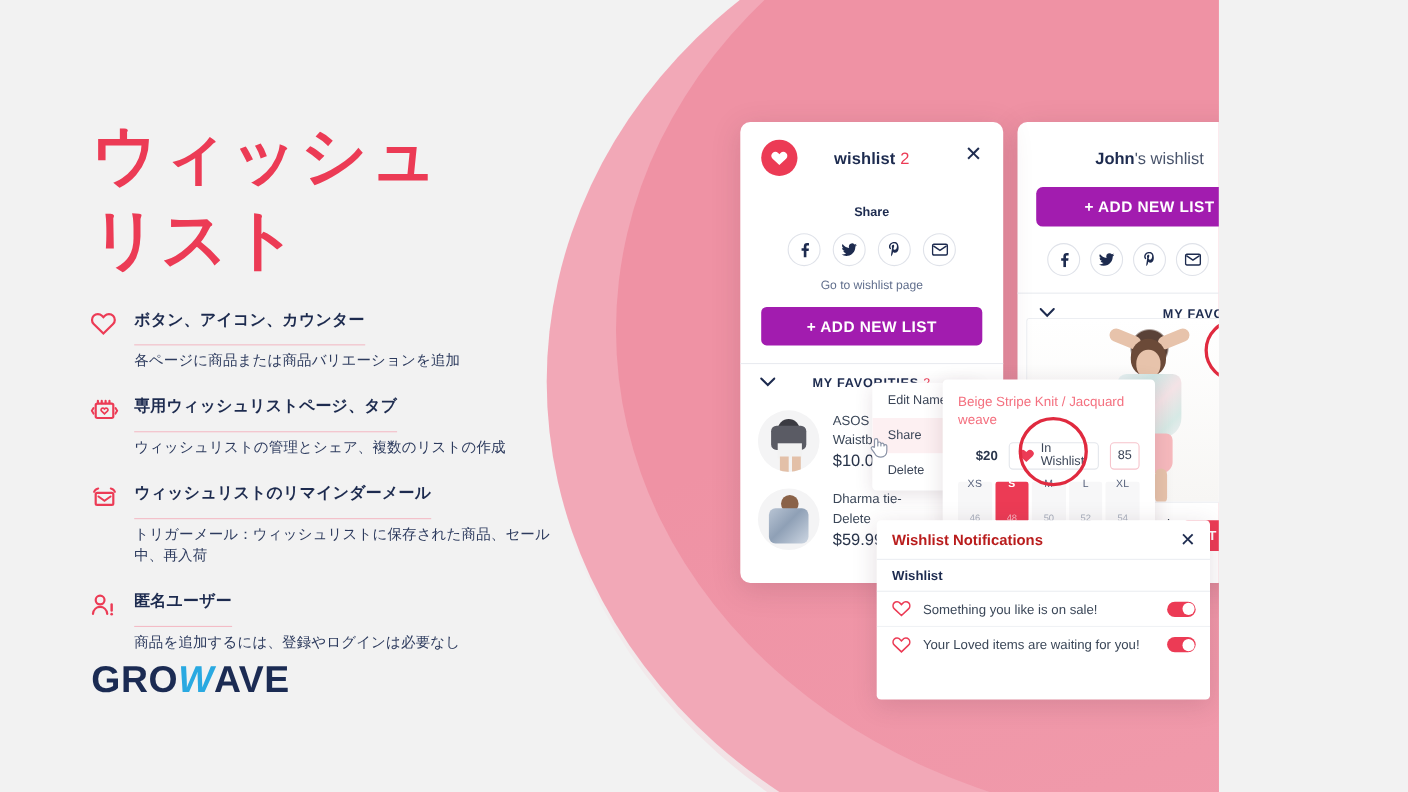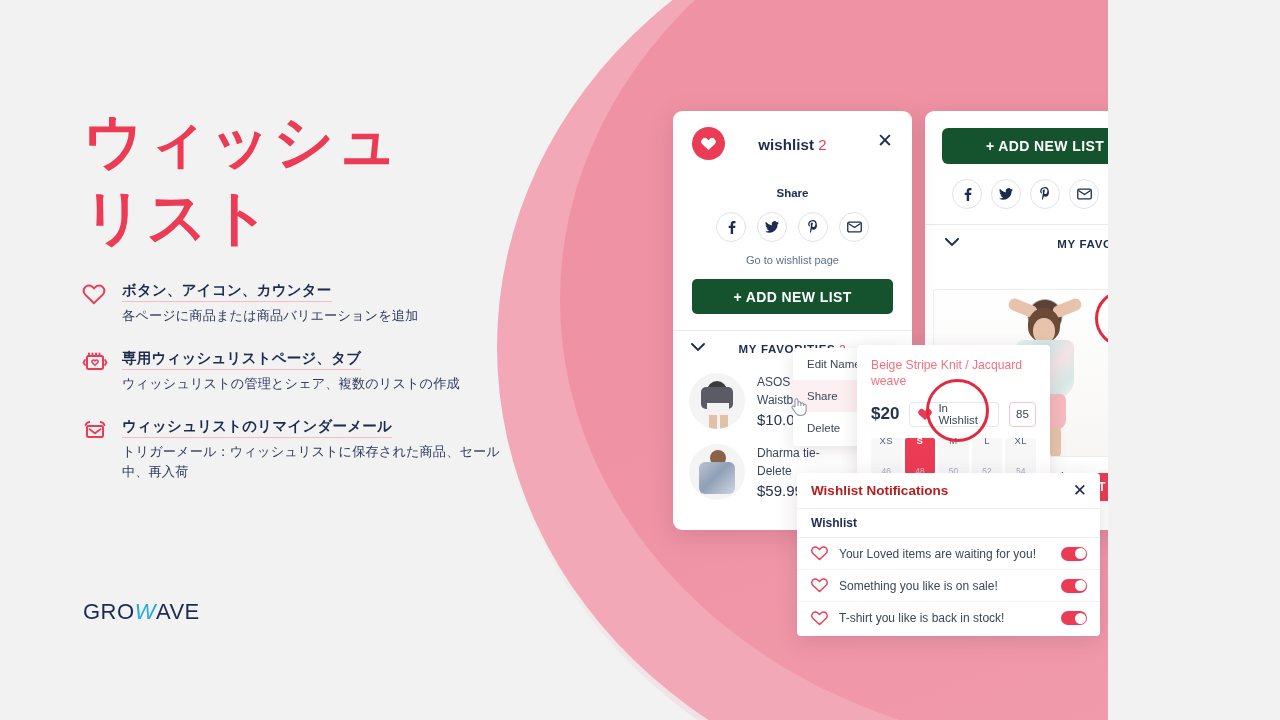--- a/index.html
+++ b/index.html
@@ -54,32 +54,32 @@
     position: absolute; left: 0; top: 1px;
     width: 28px; height: 24px;
     color: #ec3b55;
     display: flex; align-items: center; justify-content: flex-start;
   }
   .feat-title {
     display: inline-block;
     color: #1d2b4f; font-weight: bold; font-size: 14.5px;
     letter-spacing: .2px;
     border-bottom: 1px solid #f3bcc6;
-    padding-bottom: 1px;
+    padding-bottom: 13px;
     margin-bottom: 4px;
   }
   .feat-sub {
     color: #2d3b5e; font-size: 13.2px; line-height: 1.5;
     letter-spacing: .1px;
   }
 
   
   .logo {
     position: absolute; left: 83px; top: 599px;
-    font-size: 22px; font-weight: normal; letter-spacing: .5px;
+    font-size: 34px; font-weight: bold; letter-spacing: .5px;
     color: #1b2b53;
     font-style: normal;
   }
   .logo .w { color: #29a9e1; font-style: italic; }
 
   
   .card {
     position: absolute;
     background: #fff;
     border-radius: 9px;
@@ -112,21 +112,21 @@
   .social-row { display: flex; justify-content: center; gap: 11px; margin-top: 13px; }
   .social-btn {
     width: 30px; height: 30px; border-radius: 50%;
     border: 1px solid #dfe2e9; background: #fff;
     display: flex; align-items: center; justify-content: center;
     color: #1d2b4f; cursor: pointer;
   }
   .wl-gotolink { text-align: center; font-size: 11px; color: #606e8c; margin-top: 12px; }
   .btn-red {
     display: block; margin: 13px auto 0; width: 201px; height: 35px;
-    background: #14532d; color: #fff; border: none; border-radius: 5px;
+    background: #a21caf; color: #fff; border: none; border-radius: 5px;
     font-size: 14px; font-weight: bold; letter-spacing: .4px;
     font-family: inherit; cursor: pointer;
   }
   .wl-divider { margin-top: 16px; height: 1px; background: #e9ebf0; }
   .wl-listhead {
     position: relative; height: 36px;
     display: flex; align-items: center; justify-content: center;
   }
   .wl-listhead .chev { position: absolute; left: 18px; top: 12px; color: #1d2b4f; }
   .wl-listhead .lbl { font-size: 11.5px; font-weight: bold; color: #1d2b4f; letter-spacing: .7px; }
@@ -222,21 +222,21 @@
 
   
   #quickview {
     position: absolute; left: 857px; top: 345px; width: 193px; height: 139px;
     background: #fff; border-radius: 4px;
     box-shadow: 0 4px 18px rgba(80,40,60,.14);
     padding: 12px 14px 0;
   }
   .qv-name { font-size: 12.2px; color: #f4707f; line-height: 1.35; }
   .qv-row { display: flex; align-items: center; gap: 10px; margin-top: 12px; }
-  .qv-price { font-size: 17px; font-weight: bold; color: #28344a; }
+  .qv-price { font-size: 12px; font-weight: bold; color: #28344a; margin-left: 16px; }
   .qv-wish {
     display: flex; align-items: center; gap: 6px;
     border: 1px solid #e3e6eb; border-radius: 4px; height: 25px; padding: 0 8px;
     font-size: 11.5px; color: #3c4658; background: #fff; cursor: pointer;
   }
   .qv-count {
     border: 1px solid #f6c4cc; border-radius: 4px; height: 25px; min-width: 27px;
     display: flex; align-items: center; justify-content: center;
     font-size: 11.5px; color: #3c4658;
   }
@@ -330,29 +330,44 @@
           <svg width="26" height="22" viewBox="0 0 26 22">
             <rect x="5" y="7" width="16" height="11" rx="1.3" fill="none" stroke="#ec3b55" stroke-width="2"></rect>
             <path d="M7.5 10.3l5.5 4 5.5-4" fill="none" stroke="#ec3b55" stroke-width="1.8" stroke-linecap="round"></path>
             <path d="M3.5 6.2c.8-2 2.3-3 3.8-3.2M22.5 6.2c-.8-2-2.3-3-3.8-3.2" fill="none" stroke="#ec3b55" stroke-width="1.8" stroke-linecap="round"></path>
           </svg>
         </span>
         <div class="feat-title">ウィッシュリストのリマインダーメール</div>
         <div class="feat-sub">トリガーメール：ウィッシュリストに保存された商品、セール中、再入荷</div>
       </div>
 
+      <div class="feature">
+        <span class="feat-icon">
+          <svg width="24" height="22" viewBox="0 0 24 22">
+            <circle cx="9" cy="6.5" r="4" fill="none" stroke="#ec3b55" stroke-width="2"></circle>
+            <path d="M2.5 19c.5-4 3.3-6.3 6.5-6.3s6 2.3 6.5 6.3" fill="none" stroke="#ec3b55" stroke-width="2" stroke-linecap="round"></path>
+            <path d="M19.5 10.5V16" stroke="#ec3b55" stroke-width="2.2" stroke-linecap="round"></path>
+            <circle cx="19.5" cy="19.3" r="1.2" fill="#ec3b55"></circle>
+          </svg>
+        </span>
+        <div class="feat-title">匿名ユーザー</div>
+        <div class="feat-sub">商品を追加するには、登録やログインは必要なし</div>
+      </div>
 
     </div>
 
     <div class="logo">
       <span>GRO</span><span class="w">W</span><span>AVE</span>
     </div>
   </div>
 
   <div class="card" id="john-card">
+    <div class="john-title">
+      <b>John</b><span>'s wishlist</span>
+    </div>
 
     <button class="btn-red" style="margin-top:17px;width:206px;height:36px;border-radius:6px;">+ ADD NEW LIST</button>
 
     <div class="social-row" style="margin-top:15px;gap:9px;">
       <span class="social-btn">
         <svg width="13" height="13" viewBox="0 0 12 13">
             <path d="M7.6 13V7.1h2l.3-2.3h-2.3V3.3c0-.67.18-1.12 1.14-1.12h1.22V.1C9.75.07 9.02 0 8.18 0 6.4 0 5.2 1.08 5.2 3.06v1.7H3.2v2.3h2V13z" fill="#1d2b4f"></path>
           </svg>
       </span>
       <span class="social-btn">
@@ -559,47 +574,36 @@
       <span class="np-close">✕</span>
     </div>
     <div class="np-sub">Wishlist</div>
 
     <div class="np-row">
       <span>
         <svg width="17" height="15" viewBox="0 0 20 18">
             <path d="M10 16.3 2.3 9a4.4 4.4 0 1 1 6.2-6.2l1.5 1.5 1.5-1.5A4.4 4.4 0 1 1 17.7 9z" fill="none" stroke="#ec3b55" stroke-width="1.7"></path>
           </svg>
       </span>
-      <span class="txt">Your Loved items are waiting for you!</span>
+      <span class="txt">Something you like is on sale!</span>
       <span class="toggle">
           <span class="knob"></span>
         </span>
     </div>
 
     <div class="np-row">
       <span>
         <svg width="17" height="15" viewBox="0 0 20 18">
             <path d="M10 16.3 2.3 9a4.4 4.4 0 1 1 6.2-6.2l1.5 1.5 1.5-1.5A4.4 4.4 0 1 1 17.7 9z" fill="none" stroke="#ec3b55" stroke-width="1.7"></path>
           </svg>
       </span>
-      <span class="txt">Something you like is on sale!</span>
+      <span class="txt">Your Loved items are waiting for you!</span>
       <span class="toggle">
           <span class="knob"></span>
         </span>
     </div>
 
-    <div class="np-row">
-      <span>
-        <svg width="17" height="15" viewBox="0 0 20 18">
-            <path d="M10 16.3 2.3 9a4.4 4.4 0 1 1 6.2-6.2l1.5 1.5 1.5-1.5A4.4 4.4 0 1 1 17.7 9z" fill="none" stroke="#ec3b55" stroke-width="1.7"></path>
-          </svg>
-      </span>
-      <span class="txt">T-shirt you like is back in stock!</span>
-      <span class="toggle">
-          <span class="knob"></span>
-        </span>
-    </div>
   </div>
 
   <div class="annot-ring" id="ring-84"></div>
   <div class="annot-ring" id="ring-85"></div>
 
 </div>
 
 </body></html>

